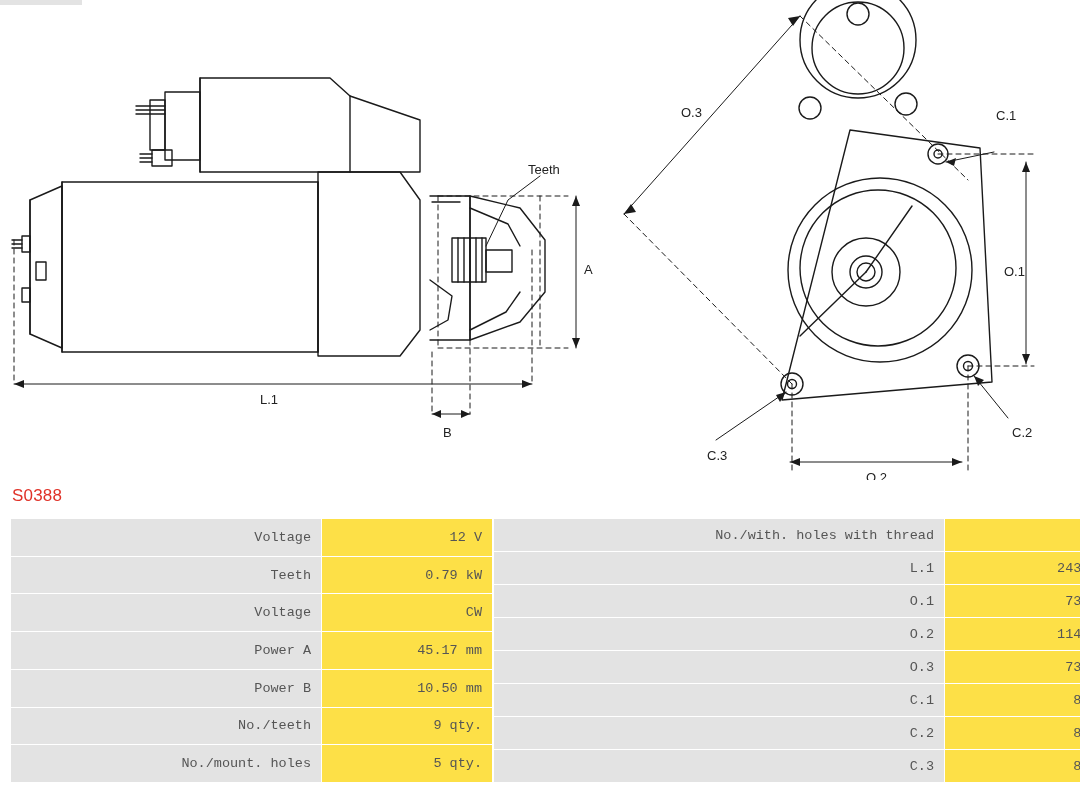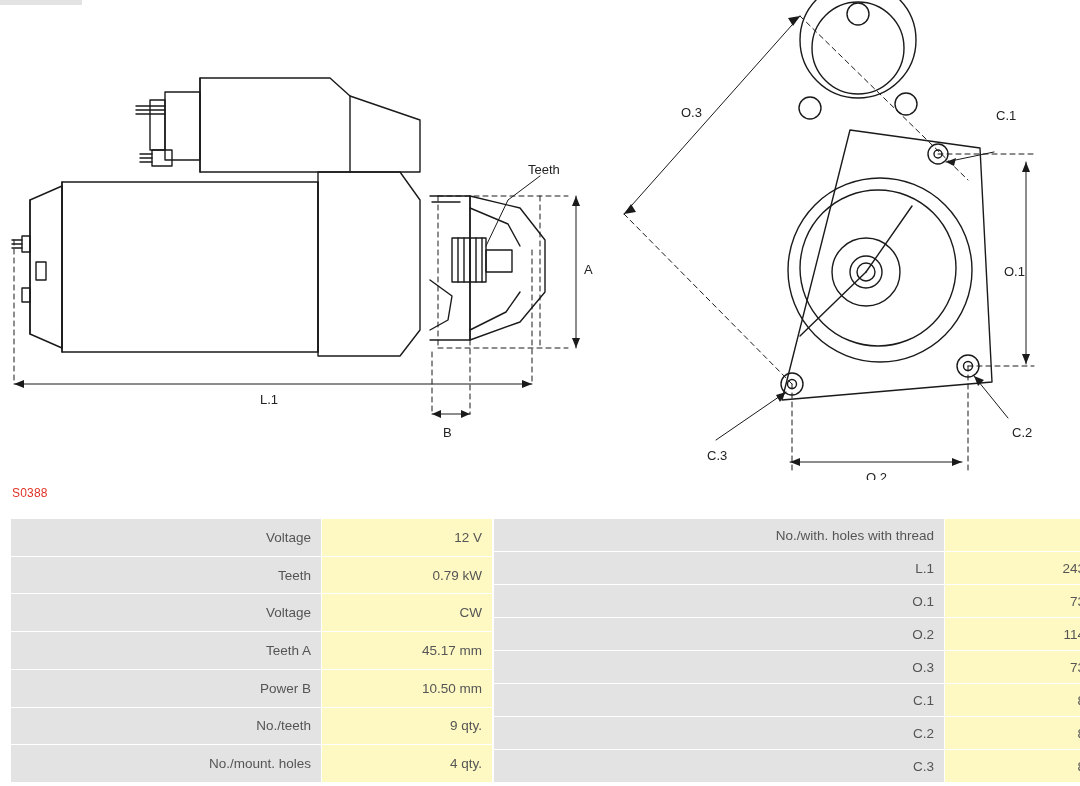--- a/index.html
+++ b/index.html
@@ -29,32 +29,33 @@
   .drawing-svg {
     position: absolute;
     top: 0;
     left: 0;
   }
   
   .product-code {
     position: absolute;
     left: 12px;
     top: 486px;
-    font-size: 12px;
+    font-size: 17px;
     color: #e03127;
     letter-spacing: 0.2px;
   }
   
   .tables {
     position: absolute;
     left: 10px;
     top: 518px;
     width: 1060px;
     display: flex;
     gap: 0px;
+    font-family: Liberation Mono, monospace;
   }
   table.spec {
     border-collapse: collapse;
     width: 530px;
     table-layout: fixed;
   }
   table.spec td {
     border: 1px solid #ffffff;
     height: 32px;
     padding: 0 10px;
@@ -64,21 +65,21 @@
     white-space: nowrap;
     overflow: hidden;
     text-overflow: ellipsis;
   }
   table.spec td.label {
     text-align: right;
     width: 290px;
   }
   table.spec td.value {
     text-align: right;
-    background: #fef9c3;
+    background: #fde047;
     width: 150px;
   }
   table.spec.right td.label {
     width: 430px;
   }
   table.spec.right td.value {
     width: 175px;
   }
   
   .top-strip {
@@ -254,34 +255,34 @@
         </tr>
         <tr>
           <td class="label">Teeth</td>
           <td class="value">0.79 kW</td>
         </tr>
         <tr>
           <td class="label">Voltage</td>
           <td class="value">CW</td>
         </tr>
         <tr>
-          <td class="label">Teeth A</td>
+          <td class="label">Power A</td>
           <td class="value">45.17 mm</td>
         </tr>
         <tr>
           <td class="label">Power B</td>
           <td class="value">10.50 mm</td>
         </tr>
         <tr>
           <td class="label">No./teeth</td>
           <td class="value">9 qty.</td>
         </tr>
         <tr>
           <td class="label">No./mount. holes</td>
-          <td class="value">4 qty.</td>
+          <td class="value">5 qty.</td>
         </tr>
       </tbody>
     </table>
 
     <table class="spec right">
       <tbody>
         <tr>
           <td class="label">No./with. holes with thread</td>
           <td class="value">0 qty.</td>
         </tr>

